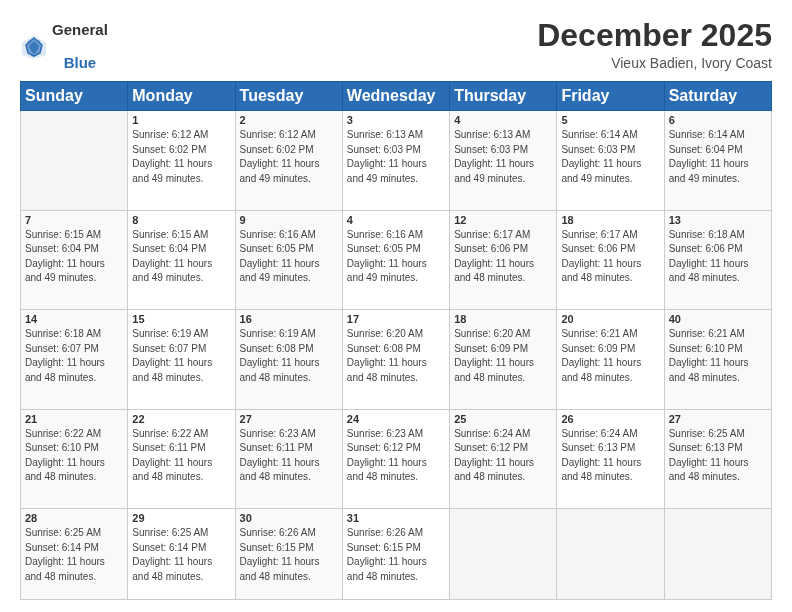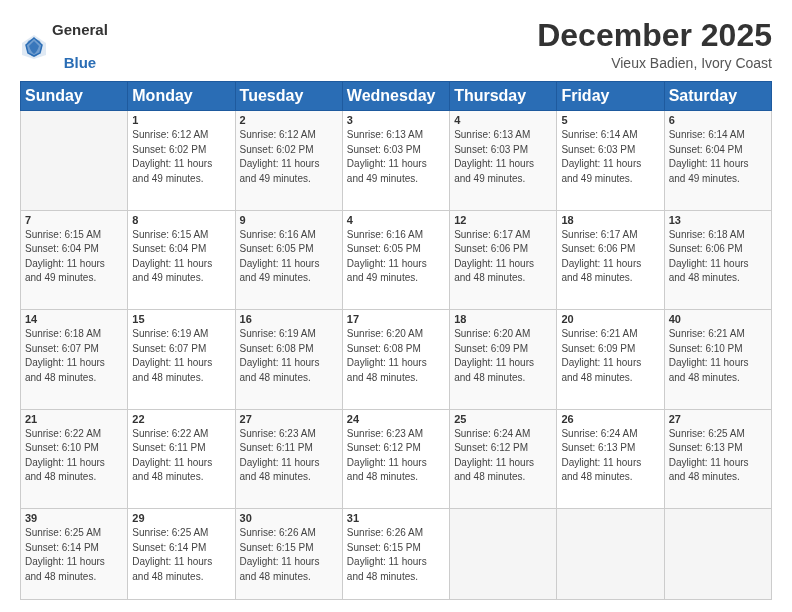--- a/index.html
+++ b/index.html
@@ -265,21 +265,21 @@
             <span class="day-num">26</span>
             <div class="day-info">Sunrise: 6:24 AM<br>Sunset: 6:13 PM<br>Daylight: 11 hours and 48 minutes.</div>
           </td>
           <td>
             <span class="day-num">27</span>
             <div class="day-info">Sunrise: 6:25 AM<br>Sunset: 6:13 PM<br>Daylight: 11 hours and 48 minutes.</div>
           </td>
         </tr>
         <tr class="last-row">
           <td>
-            <span class="day-num">39</span>
+            <span class="day-num">28</span>
             <div class="day-info">Sunrise: 6:25 AM<br>Sunset: 6:14 PM<br>Daylight: 11 hours and 48 minutes.</div>
           </td>
           <td>
             <span class="day-num">29</span>
             <div class="day-info">Sunrise: 6:25 AM<br>Sunset: 6:14 PM<br>Daylight: 11 hours and 48 minutes.</div>
           </td>
           <td>
             <span class="day-num">30</span>
             <div class="day-info">Sunrise: 6:26 AM<br>Sunset: 6:15 PM<br>Daylight: 11 hours and 48 minutes.</div>
           </td>

